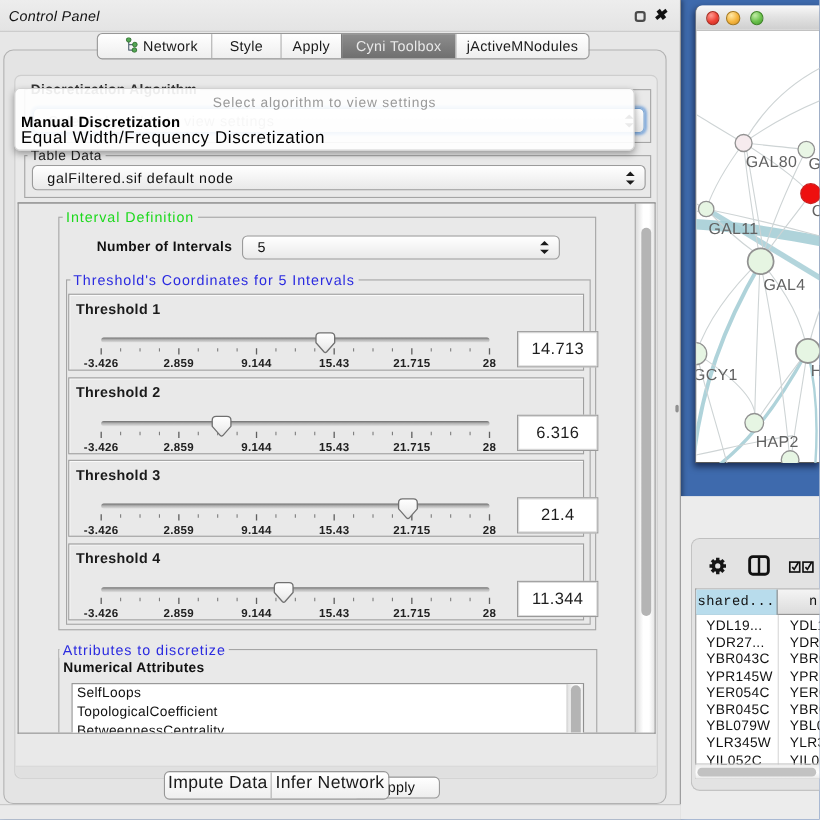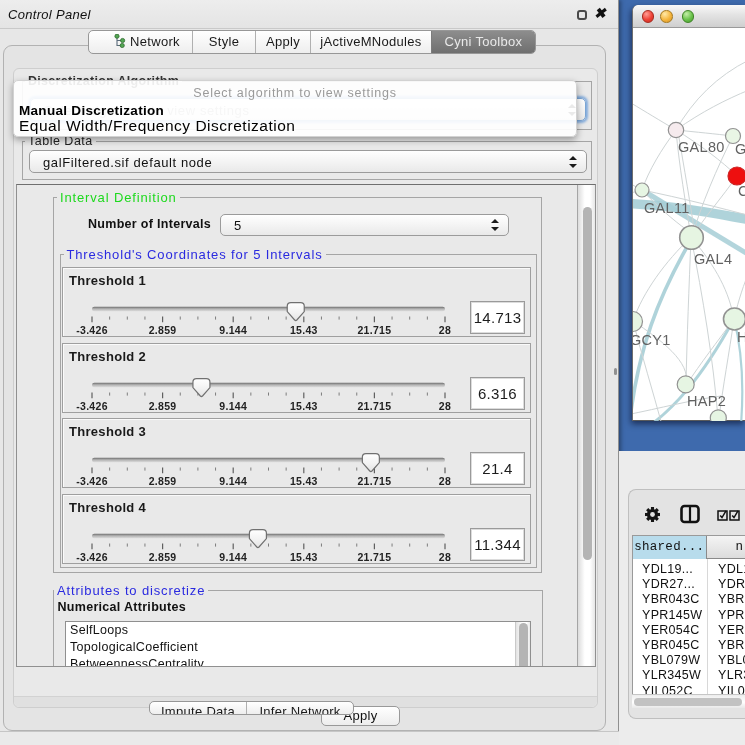--- a/index.html
+++ b/index.html
@@ -50,38 +50,38 @@
    border:1px solid #909090; border-top-color:#6f6f6f; background:#e9e9e9; overflow:hidden; }
 #vscroll { position:absolute; right:0; top:0; width:18px; height:100%;
    background:linear-gradient(90deg,#dcdcdc,#ffffff 40%,#ffffff 70%,#e6e6e6);
    border-left:1px solid #a5a5a5; }
 #vthumb { position:absolute; left:5px; top:22px; width:8.5px; height:353px; background:#b4b4b4; border-radius:4.5px; }
 
 
 .tbox { position:absolute; left:61px; width:469px; height:70px;
    border:1px solid #9f9f9f; box-shadow:inset 1px 1px 0 rgba(255,255,255,.75); background:#e9e9e9; }
 .ttitle { position:absolute; left:6px; top:5px; font-size:13px; font-weight:bold; color:#1a1a1a; }
-.tval { position:absolute; left:407px; top:33px; width:55px; height:33px; background:#fff;
+.tval { position:absolute; left:407px; top:33px; width:74px; height:33px; background:#fff;
    border:1px solid #9a9a9a; box-shadow:inset 0 0 0 1px #dcdcdc; font-size:15px; color:#1d1d1d;
    text-align:center; line-height:31px; }
 
 
 #attrlist { position:absolute; background:#fff; border:1px solid #8f8f8f; font-size:12.5px; color:#111; }
 #attrlist .row { height:17.1px; line-height:17.1px; padding-left:4px; }
 #alscroll { position:absolute; right:0; top:0; width:15px; height:100%;
    background:linear-gradient(90deg,#e2e2e2,#ffffff 45%,#ffffff 75%,#e8e8e8); border-left:1px solid #c9c9c9; }
 #althumb { position:absolute; left:3px; top:1px; width:9px; height:80px; background:#b4b4b4; border-radius:4.5px; }
 
 
 #apply { position:absolute; left:321px; top:706px; width:79px; height:20px;
    background:linear-gradient(#ffffff,#ededed); border:1px solid #999; border-radius:5px;
    font-size:13px; color:#111; text-align:center; line-height:18px; }
-#btabs { position:absolute; left:149px; top:701px; height:14px; display:flex;
+#btabs { position:absolute; left:149px; top:701px; height:26px; display:flex;
    border:1px solid #979797; border-radius:5px; overflow:hidden;
-   background:linear-gradient(#ffffff,#eeeeee); font-size:13px; }
+   background:linear-gradient(#ffffff,#eeeeee); font-size:16px; }
 #btabs .seg { line-height:19px; color:#1a1a1a; border-left:1px solid #b0b0b0; white-space:nowrap; text-align:center; }
 #btabs .seg:first-child { border-left:none; }
 #btabs .sel { background:linear-gradient(#8d8d8d,#6f6f6f); color:#dddddd; border-left-color:#7c7c7c; }
 #cp-bottom { position:absolute; left:0; top:731px; width:619px; height:14px;
    background:#eaeaea; border-top:1px solid #c6c6c6; }
 
 
 #popup { position:absolute; left:13px; top:80px; width:564px; height:57px;
    background:rgba(255,255,255,0.91); border:1px solid #d2d2d2; border-radius:5px;
    box-shadow:0 3px 7px rgba(0,0,0,.35); z-index:50; }
@@ -143,22 +143,22 @@
 
   <div id="tabs">
     <div class="seg" style="width:90px;margin-left:13px;"><svg width="12" height="14" viewBox="0 0 12 14" style="vertical-align:-2px;margin-right:4px">
           <path d="M3 2.5 V12 M3 6.5 H8 M3 11.5 H7.5" stroke="#5a6b7a" stroke-width="1.1" fill="none"></path>
           <circle cx="3" cy="2.2" r="2.1" fill="#53a653" stroke="#2e6b2e" stroke-width="0.8"></circle>
           <circle cx="8.6" cy="6.5" r="2.1" fill="#53a653" stroke="#2e6b2e" stroke-width="0.8"></circle>
           <circle cx="8.2" cy="11.5" r="2.1" fill="#53a653" stroke="#2e6b2e" stroke-width="0.8"></circle>
         </svg>Network</div>
     <div class="seg" style="width:63px;">Style</div>
     <div class="seg" style="width:55px;">Apply</div>
+    <div class="seg sel" style="width:104px;">Cyni Toolbox</div>
     <div class="seg" style="width:121px;">jActiveMNodules</div>
-    <div class="seg sel" style="width:104px;">Cyni Toolbox</div>
   </div>
 
   <div class="group" style="left:22px;top:81px;width:570px;height:49px;">
     <div class="gtitle" style="left:2px;font-weight:bold;color:#333;font-size:12.5px;letter-spacing:0.3px;">Discretization Algorithm</div>
   </div>
   <div class="combo" style="left:30px;top:98px;width:556px;height:23px;box-shadow:0 0 2.5px 1.5px rgba(95,150,215,.75);border-color:#7aa5d4;">
     <span class="cv" style="color:#999;">Select algorithm to view settings</span>
       <span class="ar"></span>
   </div>
 

